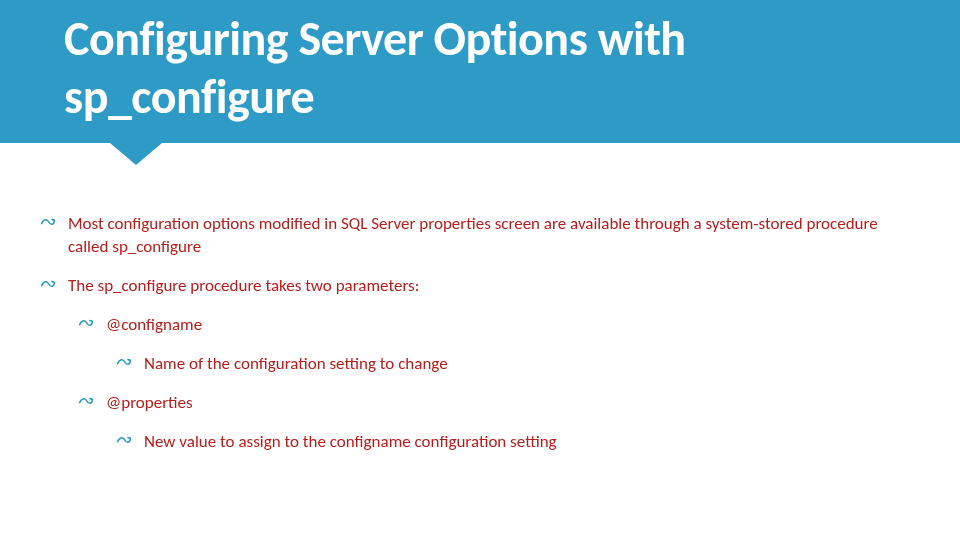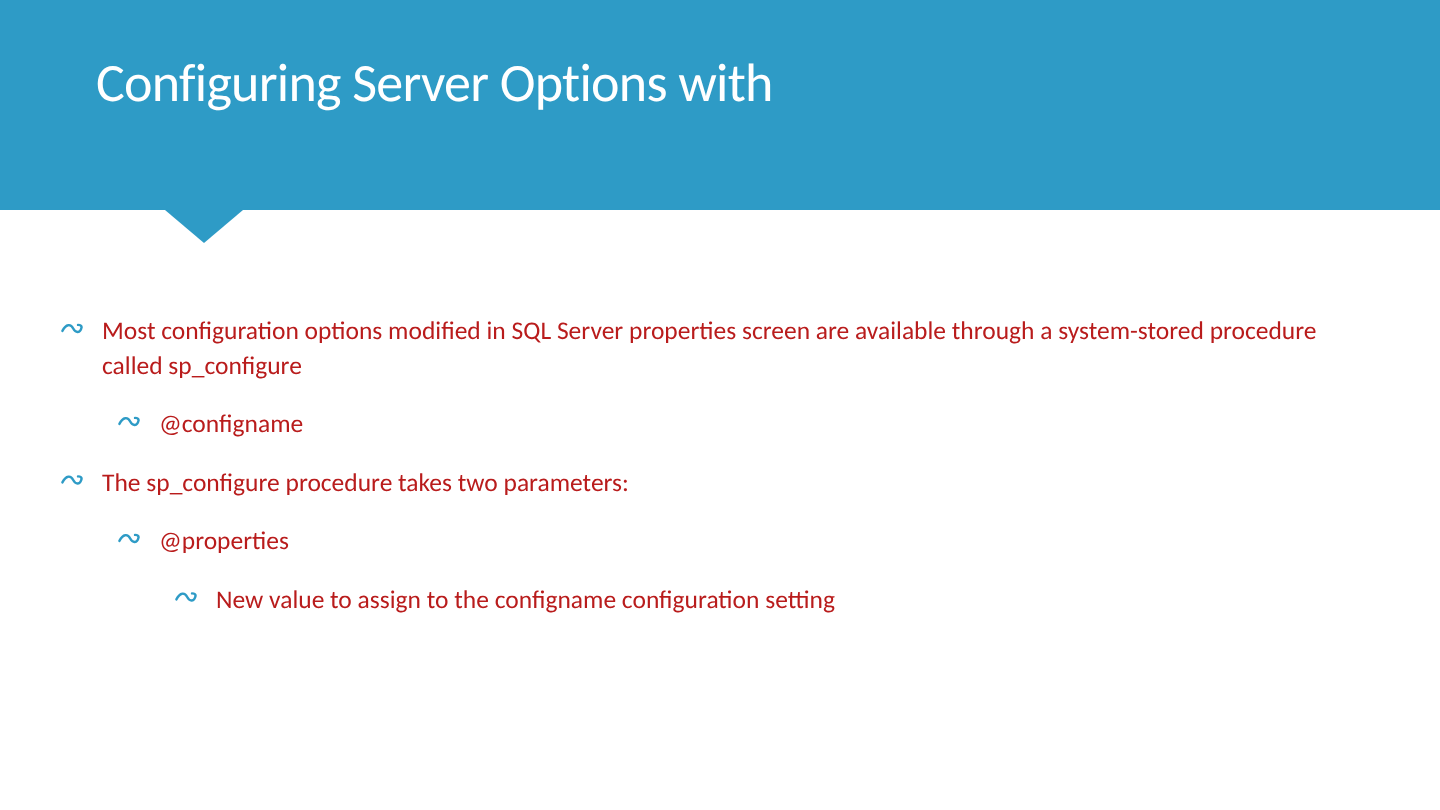--- a/index.html
+++ b/index.html
@@ -7,25 +7,24 @@
   body { background: #ffffff; }
 
   .header {
     position: relative;
     background: #2e9bc6;
     color: #ffffff;
     padding: 10px 0 18px 64px;
     min-height: 140px;
   }
   .header h1 {
-    font-size: 36px;
-    font-weight: 400;
+    font-size: 48px;
+    font-weight: 700;
     line-height: 1.2;
     letter-spacing: -0.5px;
-    margin-top: 24px;
   }
   .header h1 .line { display: block; }
 
   
   .chevron {
     position: absolute;
     left: 110px;
     bottom: -22px;
     width: 0; height: 0;
     border-left: 26px solid transparent;
@@ -63,53 +62,62 @@
   .bullet .icon svg { width: 16px; height: 14px; display: block; }
   .bullet .icon svg path { fill: none; stroke: #2e9bc6; stroke-width: 2; stroke-linecap: round; }
 
 </style>
 </head>
 <body>
 
 <div class="header">
   <h1>
     <span class="line">Configuring Server Options with</span>
+    <span class="line">sp_configure</span>
   </h1>
   <div class="chevron"></div>
 </div>
 
 <div class="content">
 
   <div class="bullet l1">
     <span class="icon">
       <svg viewBox="0 0 20 14">
           <path d="M2 9 C5 3, 9 3, 11 7 C13 11, 17 11, 18 6 M15 4 C17 4, 18 5, 18 6"></path>
         </svg>
     </span>
     <span>Most configuration options modified in SQL Server properties screen are available through a system-stored procedure called sp_configure</span>
   </div>
 
+  <div class="bullet l1">
+    <span class="icon">
+      <svg viewBox="0 0 20 14">
+          <path d="M2 9 C5 3, 9 3, 11 7 C13 11, 17 11, 18 6 M15 4 C17 4, 18 5, 18 6"></path>
+        </svg>
+    </span>
+    <span>The sp_configure procedure takes two parameters:</span>
+  </div>
+
   <div class="bullet l2">
     <span class="icon">
       <svg viewBox="0 0 20 14">
           <path d="M2 9 C5 3, 9 3, 11 7 C13 11, 17 11, 18 6 M15 4 C17 4, 18 5, 18 6"></path>
         </svg>
     </span>
     <span>@configname</span>
   </div>
 
-  <div class="bullet l1">
+  <div class="bullet l3">
     <span class="icon">
       <svg viewBox="0 0 20 14">
           <path d="M2 9 C5 3, 9 3, 11 7 C13 11, 17 11, 18 6 M15 4 C17 4, 18 5, 18 6"></path>
         </svg>
     </span>
-    <span>The sp_configure procedure takes two parameters:</span>
+    <span>Name of the configuration setting to change</span>
   </div>
-
 
   <div class="bullet l2">
     <span class="icon">
       <svg viewBox="0 0 20 14">
           <path d="M2 9 C5 3, 9 3, 11 7 C13 11, 17 11, 18 6 M15 4 C17 4, 18 5, 18 6"></path>
         </svg>
     </span>
     <span>@properties</span>
   </div>
 

